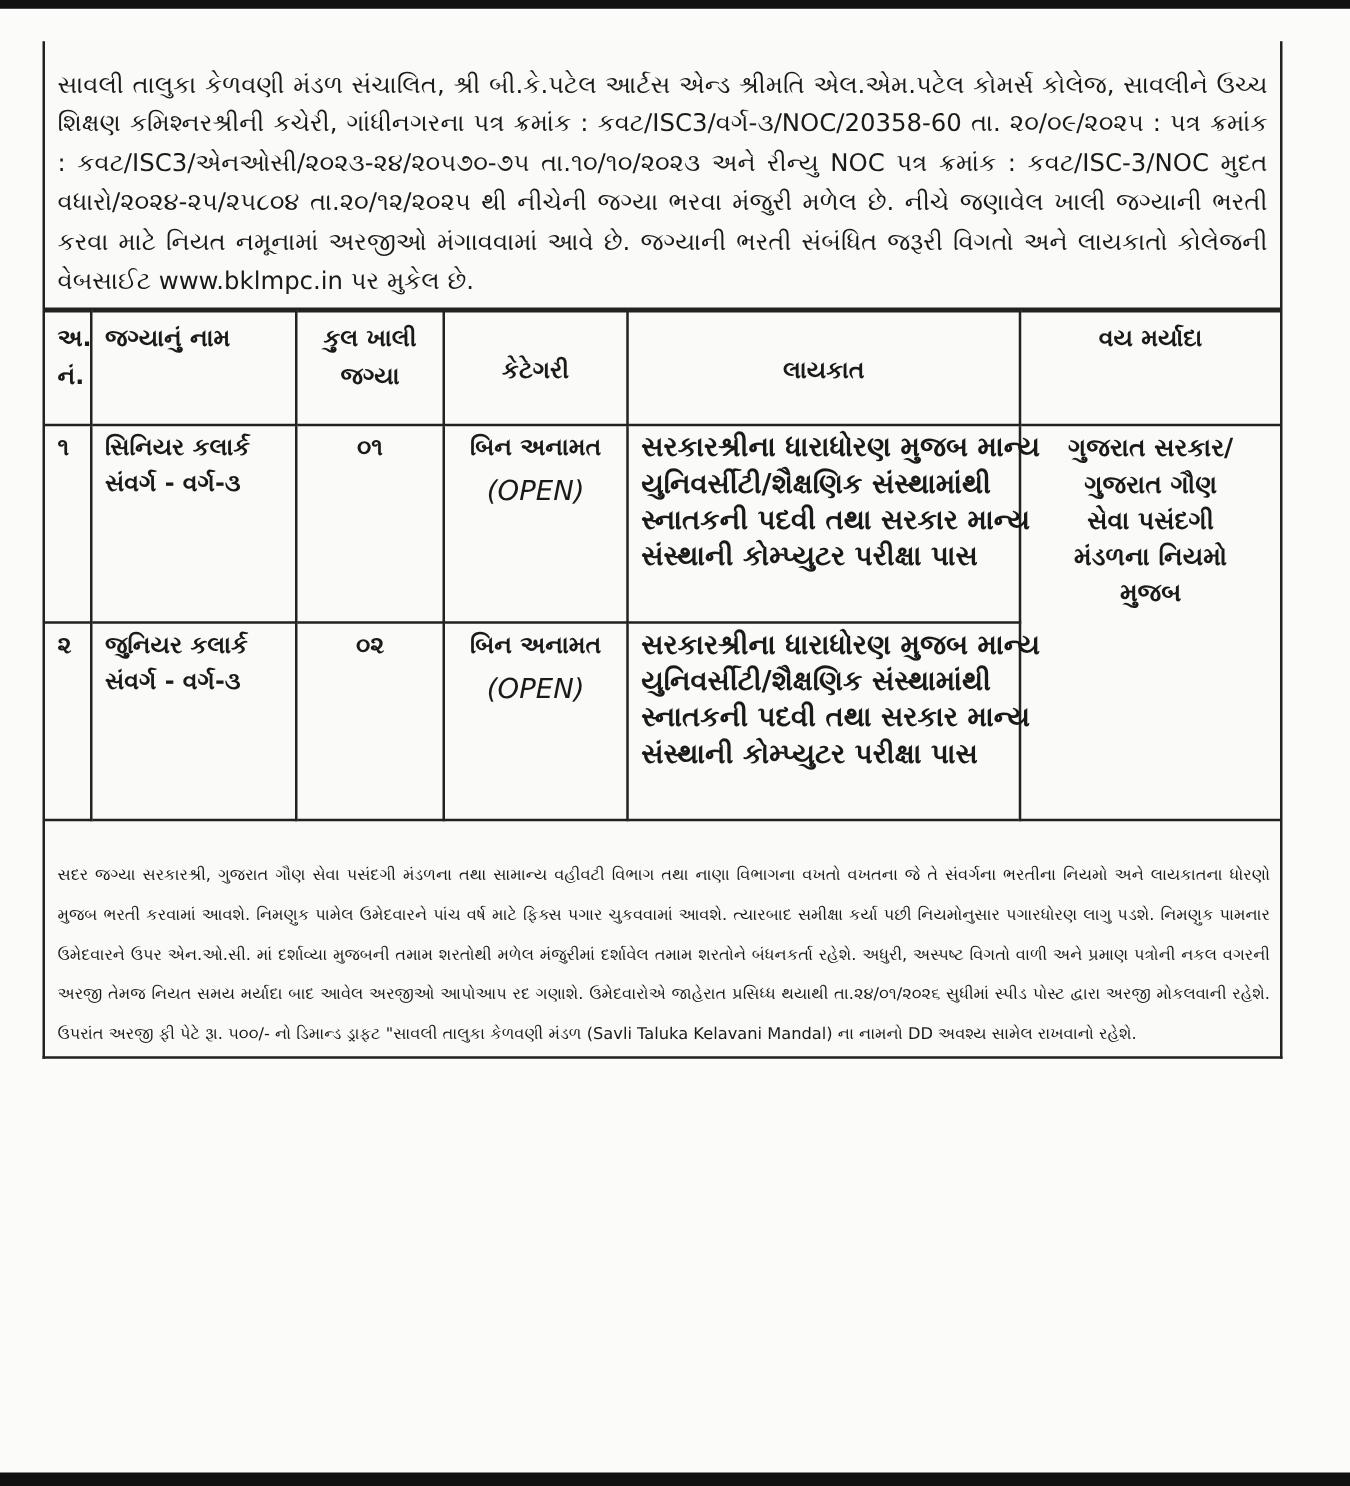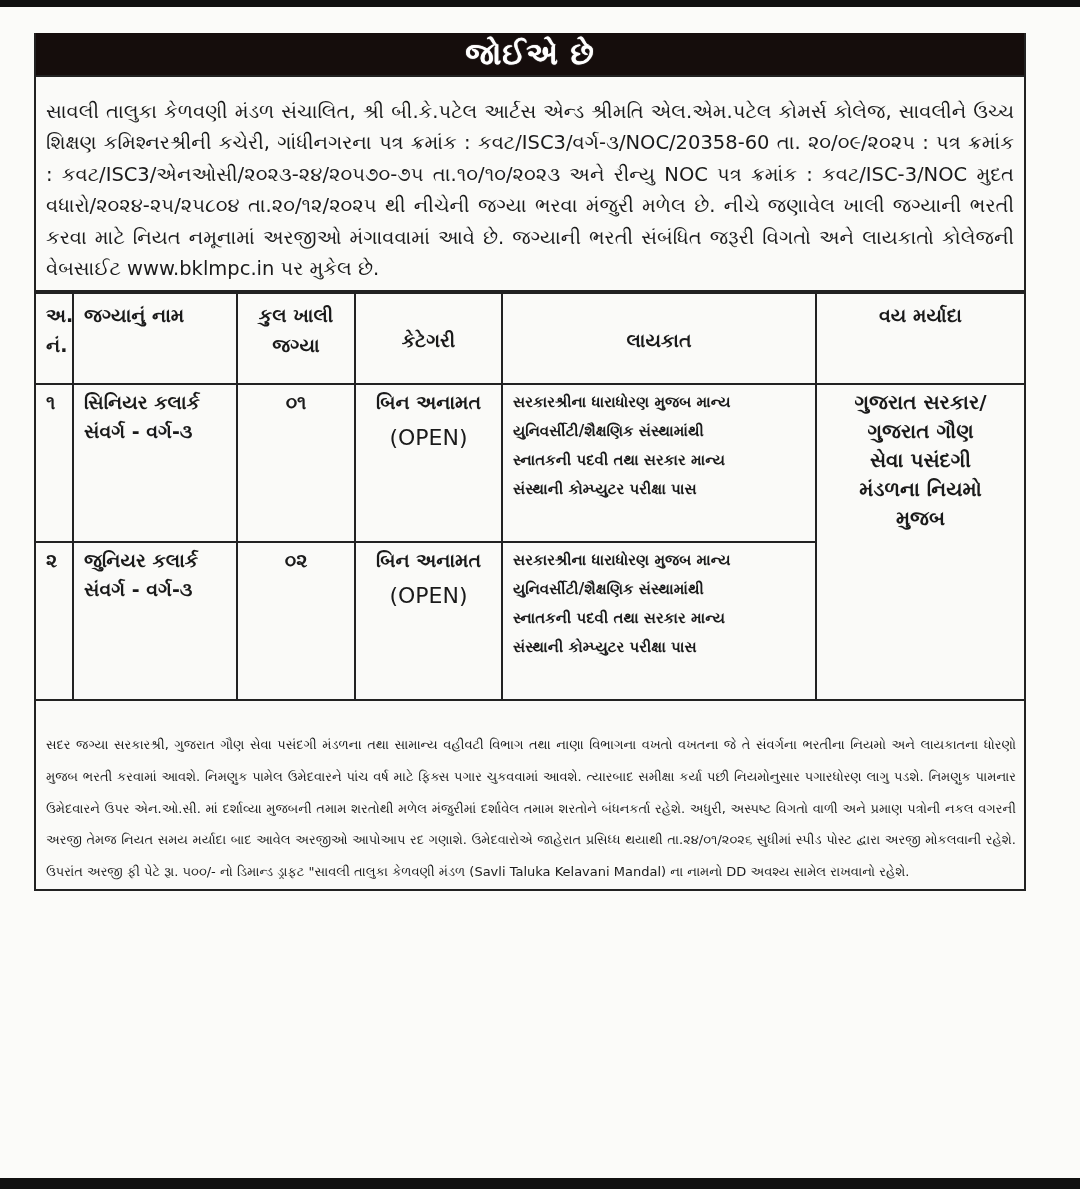--- a/index.html
+++ b/index.html
@@ -44,42 +44,39 @@
     table.posts tr > *:last-child { border-right: none; }
     table.posts th { font-weight: bold; line-height: 30px; height: 80px; padding-top: 6px; }
     table.posts td { line-height: 29px; }
     .c-sr { width: 37px; }
     .c-name { width: 164px; }
     .c-count { width: 118px; }
     .c-cat { width: 147px; }
     .c-qual { width: 314px; }
     .c-age { width: auto; }
     .center { text-align: center; }
-    .qual { font-size: 15px; line-height: 29px; white-space: nowrap; }
-    .open { font-weight: normal; font-size: 22px; display: block; text-align: center; margin-top: 6px; }
+    .qual { font-size: 22px; line-height: 29px; white-space: nowrap; }
+    .open { font-weight: normal; font-size: 22px; display: block; text-align: center; margin-top: 6px; font-style: italic; }
     .age-cell { text-align: center; vertical-align: top; font-size: 20px; line-height: 41px; padding-top: 2px; margin-left: 40px; }
     .terms {
       padding: 6px 8px 2px 10px;
       font-size: 13px; line-height: 31.6px; text-align: justify; margin-top: 22px;
     }
     .address {
       padding: 0 10px 4px 10px;
       font-size: 19.5px; line-height: 31px;
       border-top: 2px solid #222;
     }
   </style>
 </head>
 <body>
 
 <div class="topbar"></div>
 
 <div class="notice">
-  <div class="header-band">
-    <span class="title">જોઈએ છે</span>
-  </div>
 
   <div class="intro">સાવલી તાલુકા કેળવણી મંડળ સંચાલિત, શ્રી બી.કે.પટેલ આર્ટસ એન્ડ શ્રીમતિ એલ.એમ.પટેલ કોમર્સ કોલેજ, સાવલીને ઉચ્ચ શિક્ષણ કમિશ્નરશ્રીની કચેરી, ગાંધીનગરના પત્ર ક્રમાંક : કવટ/ISC3/વર્ગ-૩/NOC/20358-60 તા. ૨૦/૦૯/૨૦૨૫ : પત્ર ક્રમાંક : કવટ/ISC3/એનઓસી/૨૦૨૩-૨૪/૨૦૫૭૦-૭૫ તા.૧૦/૧૦/૨૦૨૩ અને રીન્યુ NOC પત્ર ક્રમાંક : કવટ/ISC-3/NOC મુદત વધારો/૨૦૨૪-૨૫/૨૫૮૦૪ તા.૨૦/૧૨/૨૦૨૫ થી નીચેની જગ્યા ભરવા મંજુરી મળેલ છે. નીચે જણાવેલ ખાલી જગ્યાની ભરતી કરવા માટે નિયત નમૂનામાં અરજીઓ મંગાવવામાં આવે છે. જગ્યાની ભરતી સંબંધિત જરૂરી વિગતો અને લાયકાતો કોલેજની વેબસાઈટ www.bklmpc.in પર મુકેલ છે.</div>
 
   <table class="posts">
     <colgroup>
       <col class="c-sr">
         <col class="c-name">
         <col class="c-count">
         <col class="c-cat">
         <col class="c-qual">

